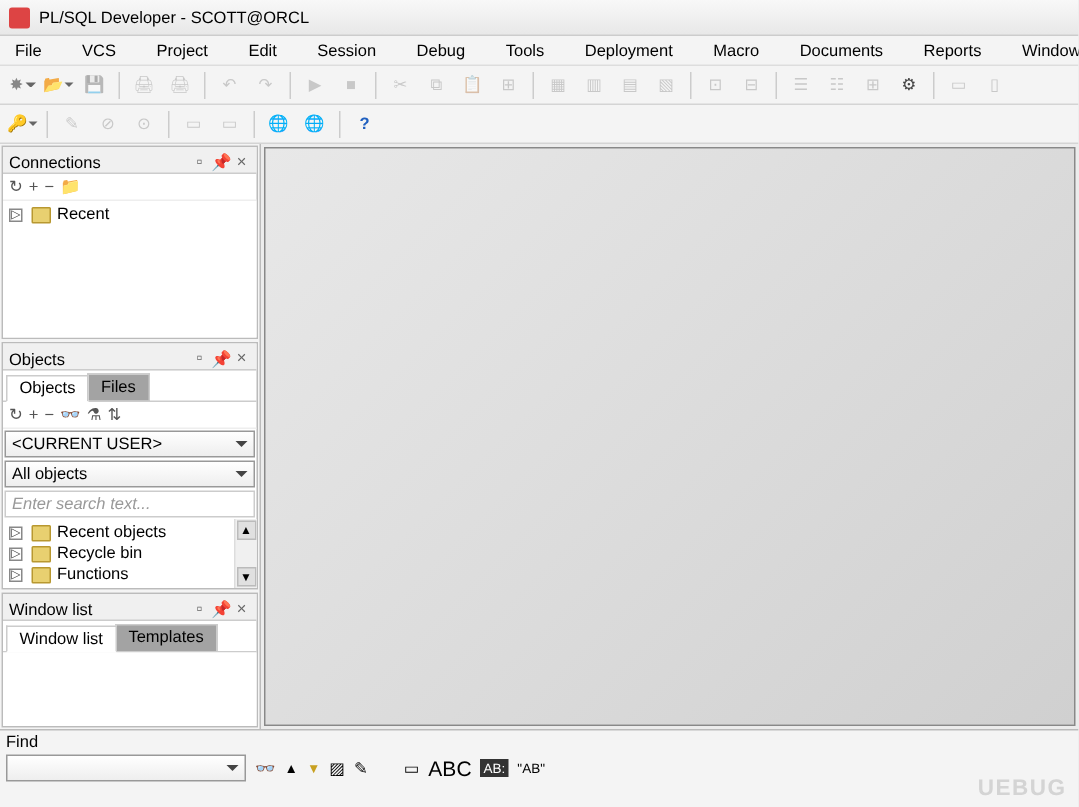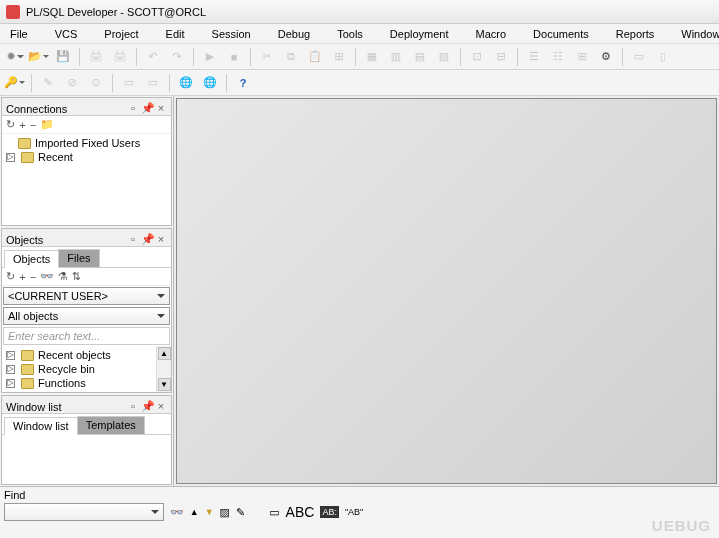--- a/index.html
+++ b/index.html
@@ -156,24 +156,20 @@
         </div>
       </div>
       <div class="panel-tools">
         <span>↻</span>
         <span>+</span>
         <span>−</span>
         <span style="color:#c8a020">📁</span>
       </div>
       <div class="panel-body">
         <div class="tree-item">
-            <div class="folder"></div>
-            <span>Imported Fixed Users</span>
-          </div>
-        <div class="tree-item">
             <span class="exp">▷</span>
             <div class="folder"></div>
             <span>Recent</span>
           </div>
       </div>
     </div>
 
     <div class="panel" style="flex:1">
       <div class="panel-header">
         <span>Objects</span>

